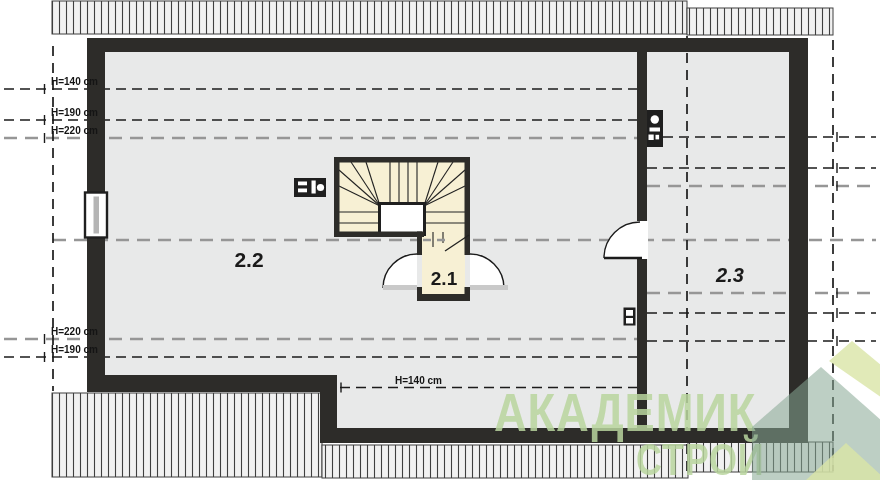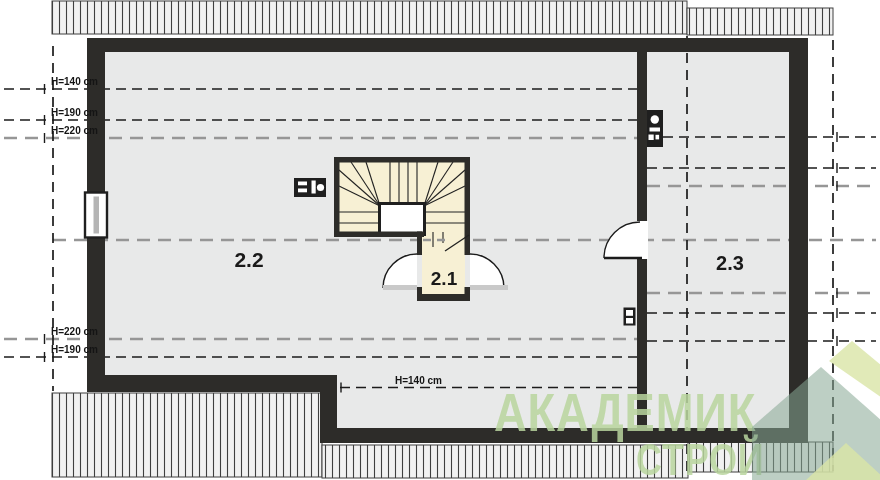--- a/index.html
+++ b/index.html
@@ -3,21 +3,21 @@
 <meta charset="utf-8">
 <style>
   html,body{margin:0;padding:0;background:#fff;}
   .stage{position:relative;width:880px;height:480px;background:#ffffff;overflow:hidden;
          font-family:"Liberation Sans",sans-serif;}
   .layer{position:absolute;left:0;top:0;width:880px;height:480px;}
   .hlabel{position:absolute;font-size:10px;font-weight:700;color:#141414;white-space:nowrap;padding-left:48px;}
   .room-label{position:absolute;font-weight:700;color:#1a1a1a;text-align:center;width:64px;}
   .room-22{left:217px;top:248px;font-size:21px;}
   .room-21{left:412px;top:268px;font-size:19px;}
-  .room-23{left:698px;top:252px;font-size:20px;}
+  .room-23{left:698px;top:264px;font-size:20px;font-style:italic;}
   .wm-text{position:absolute;font-weight:700;color:rgba(184,213,158,0.85);
            transform-origin:left top;white-space:nowrap;letter-spacing:1px;}
   .wm-line1{left:494px;top:381px;font-size:54px;transform:scaleX(0.84);}
   .wm-line2{left:636px;top:434px;font-size:45px;transform:scaleX(0.80);}
 </style>
 </head>
 <body>
 
 <div class="stage">
 

